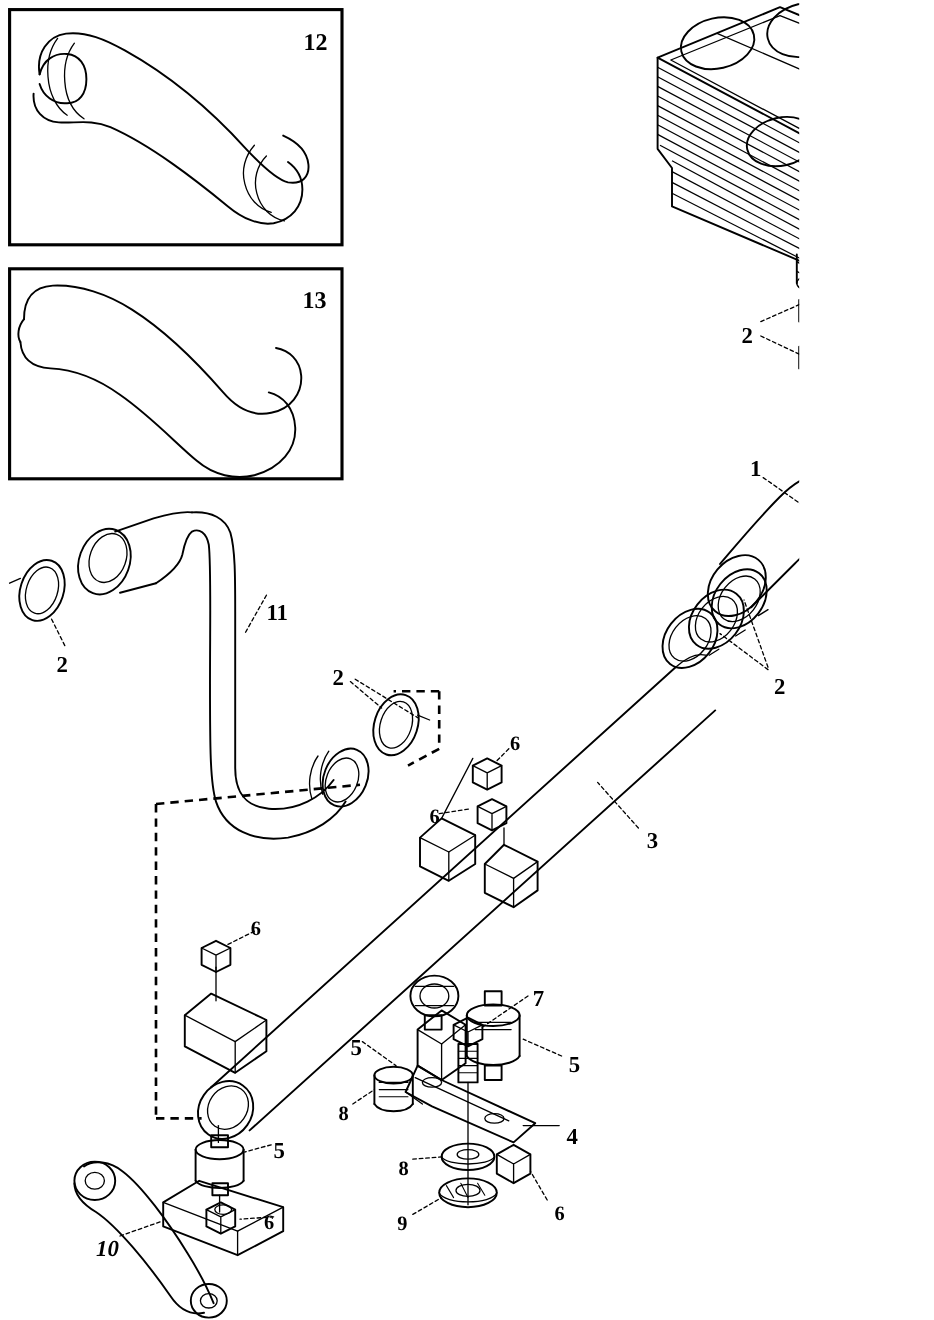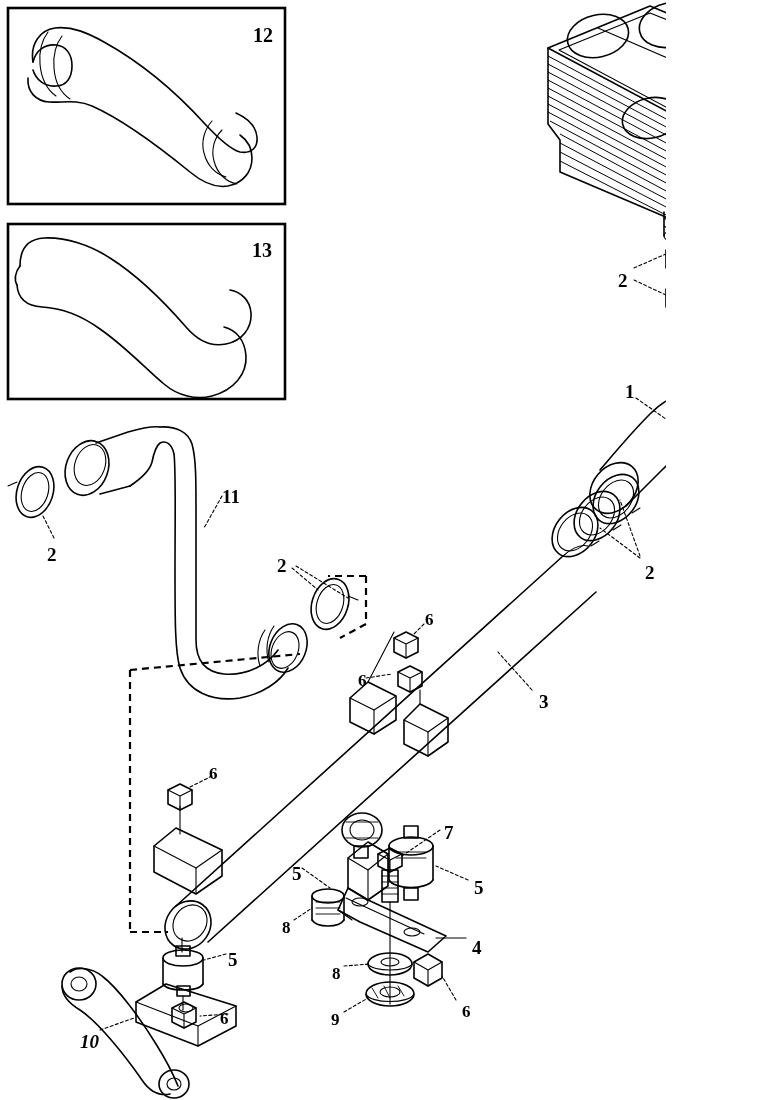--- a/index.html
+++ b/index.html
@@ -474,17 +474,17 @@
   <div class="callout small" style="left:425px; top:611px;">6</div>
   <div class="callout small" style="left:358px; top:672px;">6</div>
   <div class="callout small" style="left:209px; top:765px;">6</div>
   <div class="callout small" style="left:220px; top:1010px;">6</div>
   <div class="callout small" style="left:462px; top:1003px;">6</div>
   <div class="callout" style="left:444px; top:823px;">7</div>
   <div class="callout small" style="left:282px; top:919px;">8</div>
   <div class="callout small" style="left:332px; top:965px;">8</div>
   <div class="callout small" style="left:331px; top:1011px;">9</div>
   <div class="callout" style="left:80px;  top:1032px;font-style:italic;">10</div>
-  <div class="callout" style="left:222px; top:487px;">11</div>
+  <div class="callout" style="left:222px; top:502px;">11</div>
 
   <div class="watermark" style="left:760px; top:1026px;">353 765</div>
 
 </div>
 
 </body></html>

